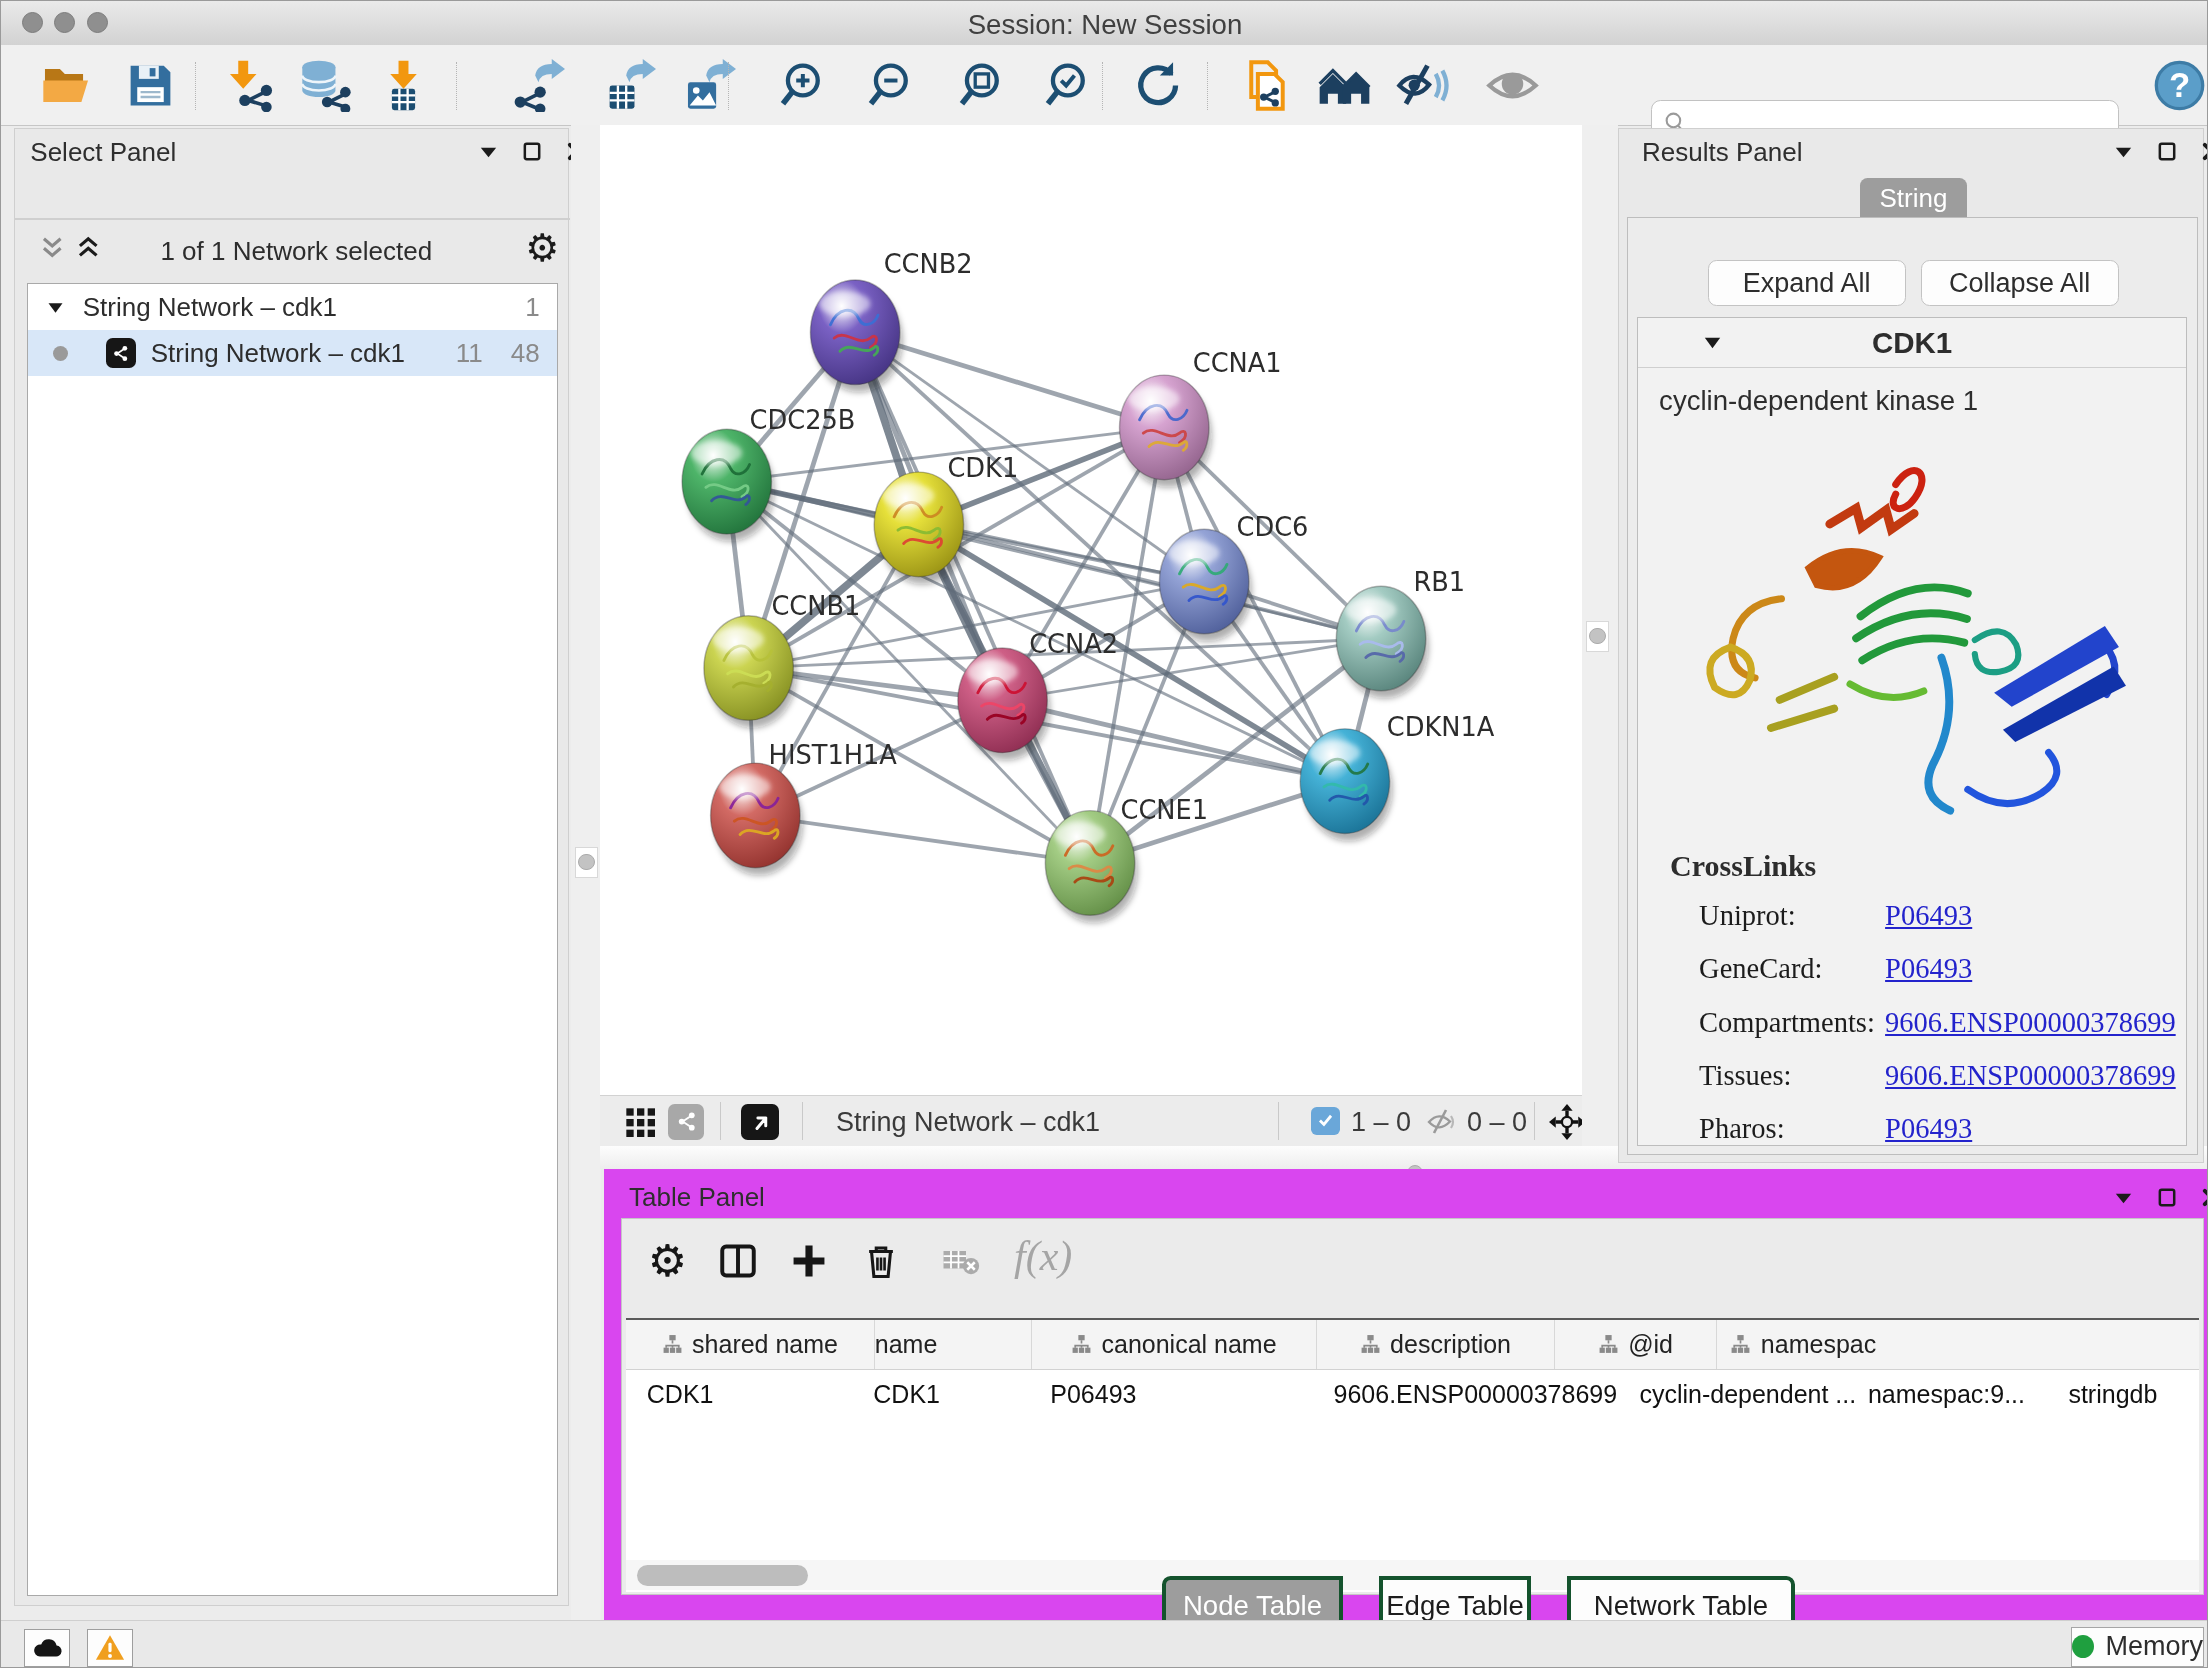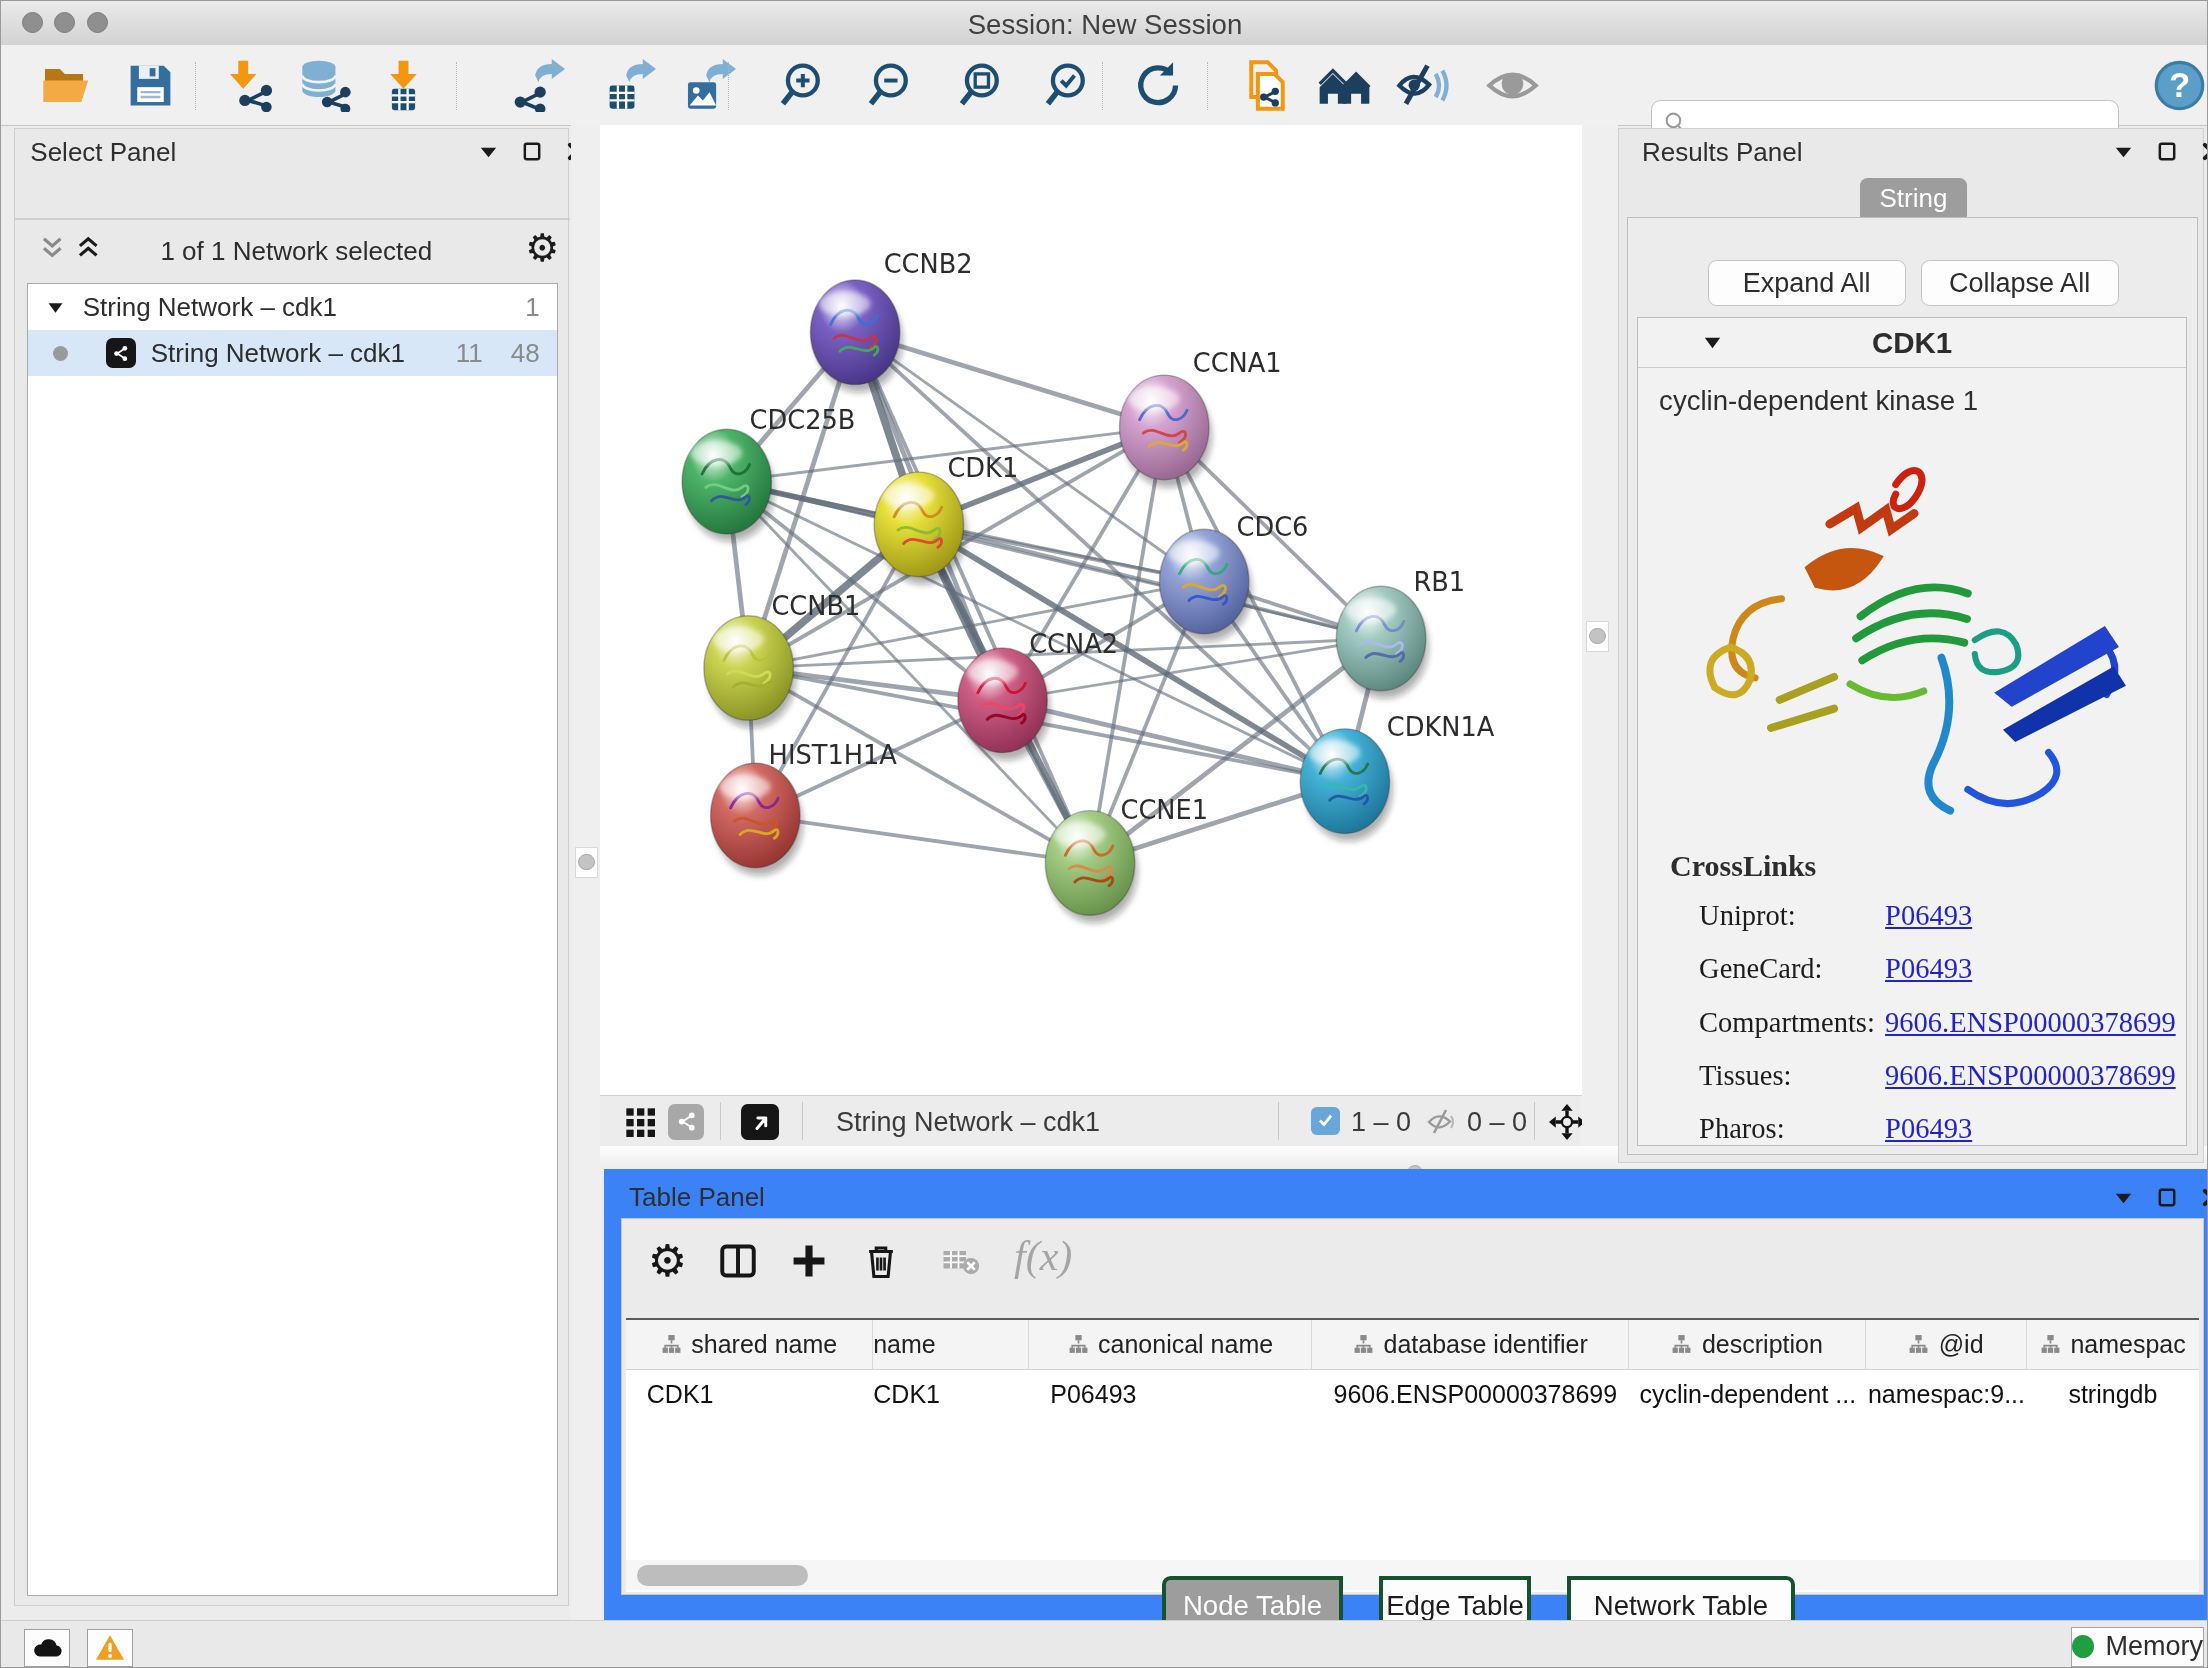--- a/index.html
+++ b/index.html
@@ -53,21 +53,21 @@
      border-radius:7.6px 7.6px 0 0;display:flex;align-items:center;justify-content:center;font-size:26px;}
   #results-box{left:7.6px;top:88px;width:571px;height:938px;border:1.9px solid #bdbdbd;background:#ececec;box-sizing:border-box;}
   .rbtn{top:42px;width:196px;height:44px;background:#fdfdfd;border:1px solid #c3c3c3;border-radius:8.6px;
      display:flex;align-items:center;justify-content:center;font-size:27px;}
   #protein-box{left:9.5px;top:99px;width:550px;height:829px;border:1px solid #bdbdbd;background:#f2f2f2;box-sizing:border-box;}
   #protein-header{height:49px;border-bottom:1px solid #cfcfcf;display:flex;align-items:center;}
   .serif{font-family:"Liberation Serif","DejaVu Serif",serif;}
   .xl-label{font-size:28.5px;color:#1c1c1c;}
   .xl-link{font-size:28.5px;color:#2323cc;text-decoration:underline;}
   
-  #table-panel{left:603px;top:1168px;width:1605px;height:451px;background:#3b82f6;}
+  #table-panel{left:603px;top:1168px;width:1605px;height:451px;background:#d946ef;}
   #table-box{left:17px;top:49px;width:1583px;height:377px;background:#ebebeb;border:1px solid #c6c6c6;box-sizing:border-box;}
   .ttool{top:17px;width:49px;height:49px;display:flex;align-items:center;justify-content:center;}
   #grid-area{left:3.8px;top:99px;width:1573px;height:272px;background:#fff;border-top:2.9px solid #5a5a5a;}
   #thead{display:flex;height:49px;background:#f4f4f4;border-bottom:1px solid #d2d2d2;}
   .th{display:flex;align-items:center;justify-content:center;gap:9.5px;font-size:25px;color:#222;
       border-right:1px solid #d8d8d8;box-sizing:border-box;overflow:hidden;white-space:nowrap;}
   #trow{display:flex;height:48px;background:#fff;}
   .td{display:flex;align-items:center;font-size:25px;color:#111;box-sizing:border-box;
       overflow:hidden;white-space:nowrap;padding-left:21px;}
   .c0{width:249px}.c1{width:157px;justify-content:flex-start;padding-left:0}.c2{width:285px}
@@ -733,30 +733,20 @@
           <div class="th c2">
               <svg width="21" height="21" viewBox="0 0 20 20">
                 <rect x="7" y="1" width="6" height="5" fill="#8a8a8a"></rect>
                 <path d="M10 6v3M4 13v-2h12v2M10 11v2" stroke="#8a8a8a" stroke-width="1.6" fill="none"></path>
                 <rect x="1.5" y="13" width="5" height="5" fill="#8a8a8a"></rect>
                 <rect x="7.5" y="13" width="5" height="5" fill="#8a8a8a"></rect>
                 <rect x="13.5" y="13" width="5" height="5" fill="#8a8a8a"></rect>
               </svg>
               <span>canonical name</span>
             </div>
-          <div class="th c3">
-              <svg width="21" height="21" viewBox="0 0 20 20">
-                <rect x="7" y="1" width="6" height="5" fill="#8a8a8a"></rect>
-                <path d="M10 6v3M4 13v-2h12v2M10 11v2" stroke="#8a8a8a" stroke-width="1.6" fill="none"></path>
-                <rect x="1.5" y="13" width="5" height="5" fill="#8a8a8a"></rect>
-                <rect x="7.5" y="13" width="5" height="5" fill="#8a8a8a"></rect>
-                <rect x="13.5" y="13" width="5" height="5" fill="#8a8a8a"></rect>
-              </svg>
-              <span>database identifier</span>
-            </div>
           <div class="th c4">
               <svg width="21" height="21" viewBox="0 0 20 20">
                 <rect x="7" y="1" width="6" height="5" fill="#8a8a8a"></rect>
                 <path d="M10 6v3M4 13v-2h12v2M10 11v2" stroke="#8a8a8a" stroke-width="1.6" fill="none"></path>
                 <rect x="1.5" y="13" width="5" height="5" fill="#8a8a8a"></rect>
                 <rect x="7.5" y="13" width="5" height="5" fill="#8a8a8a"></rect>
                 <rect x="13.5" y="13" width="5" height="5" fill="#8a8a8a"></rect>
               </svg>
               <span>description</span>
             </div>

